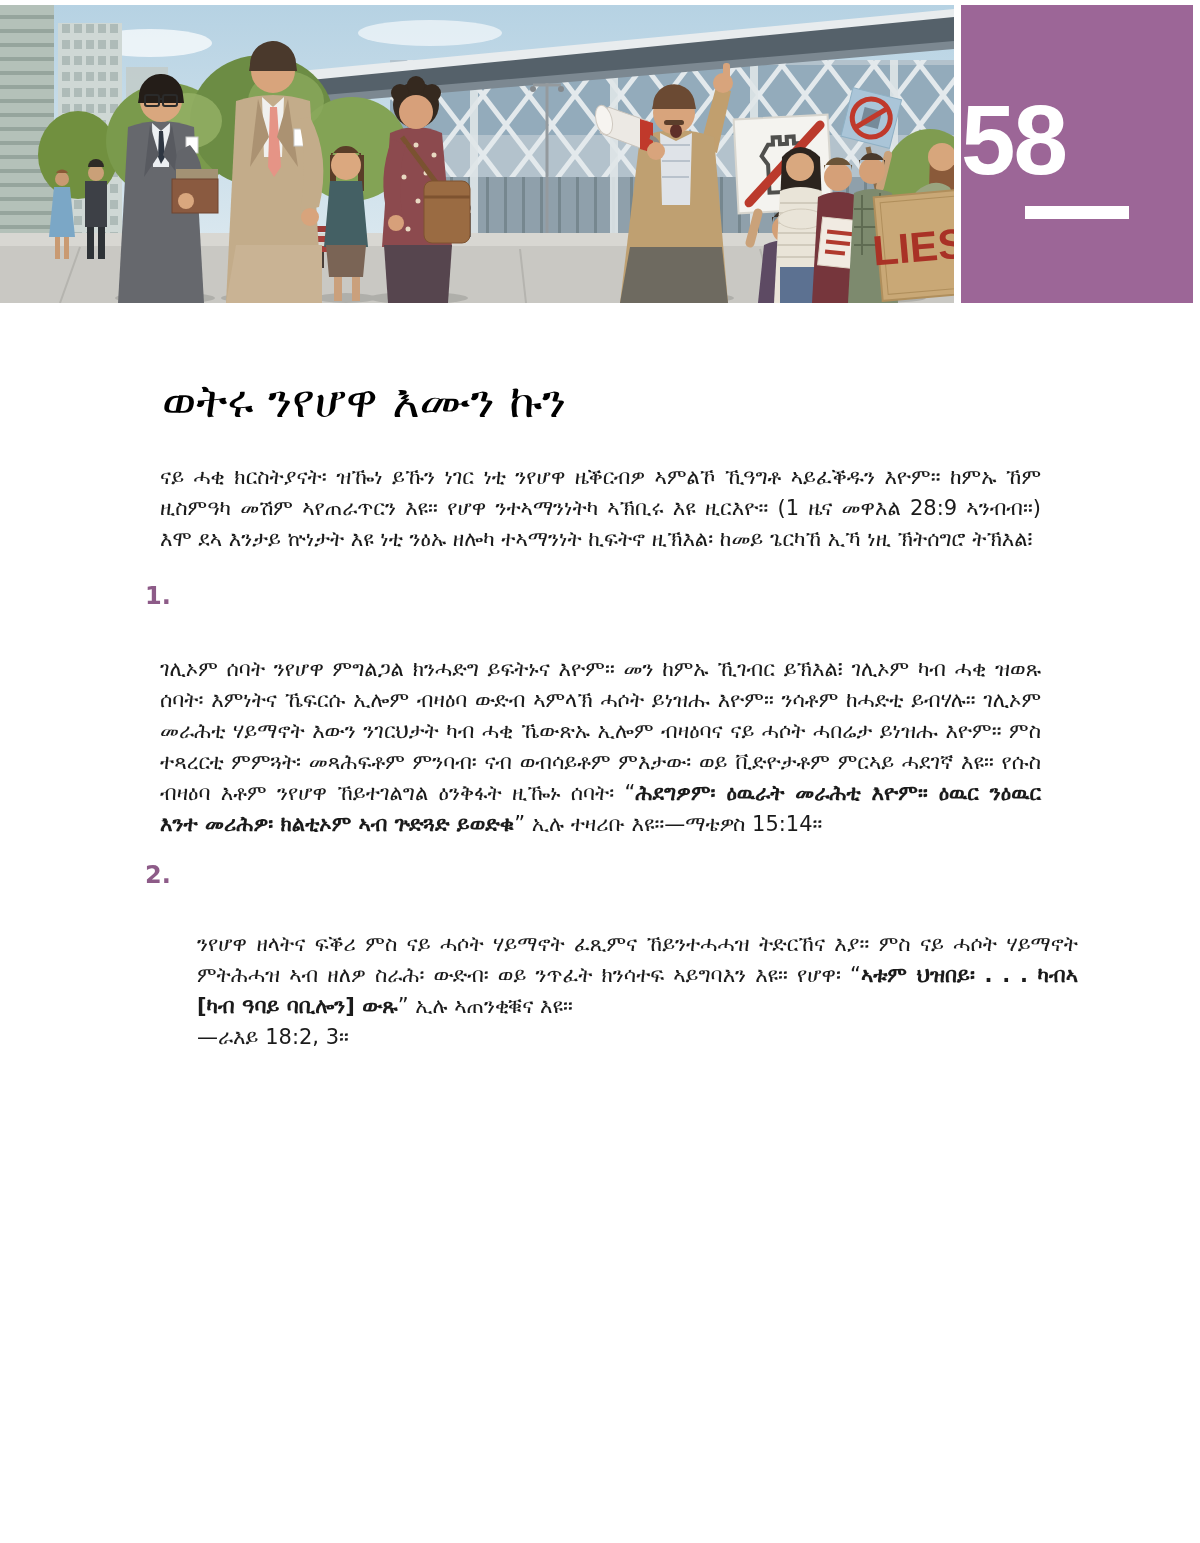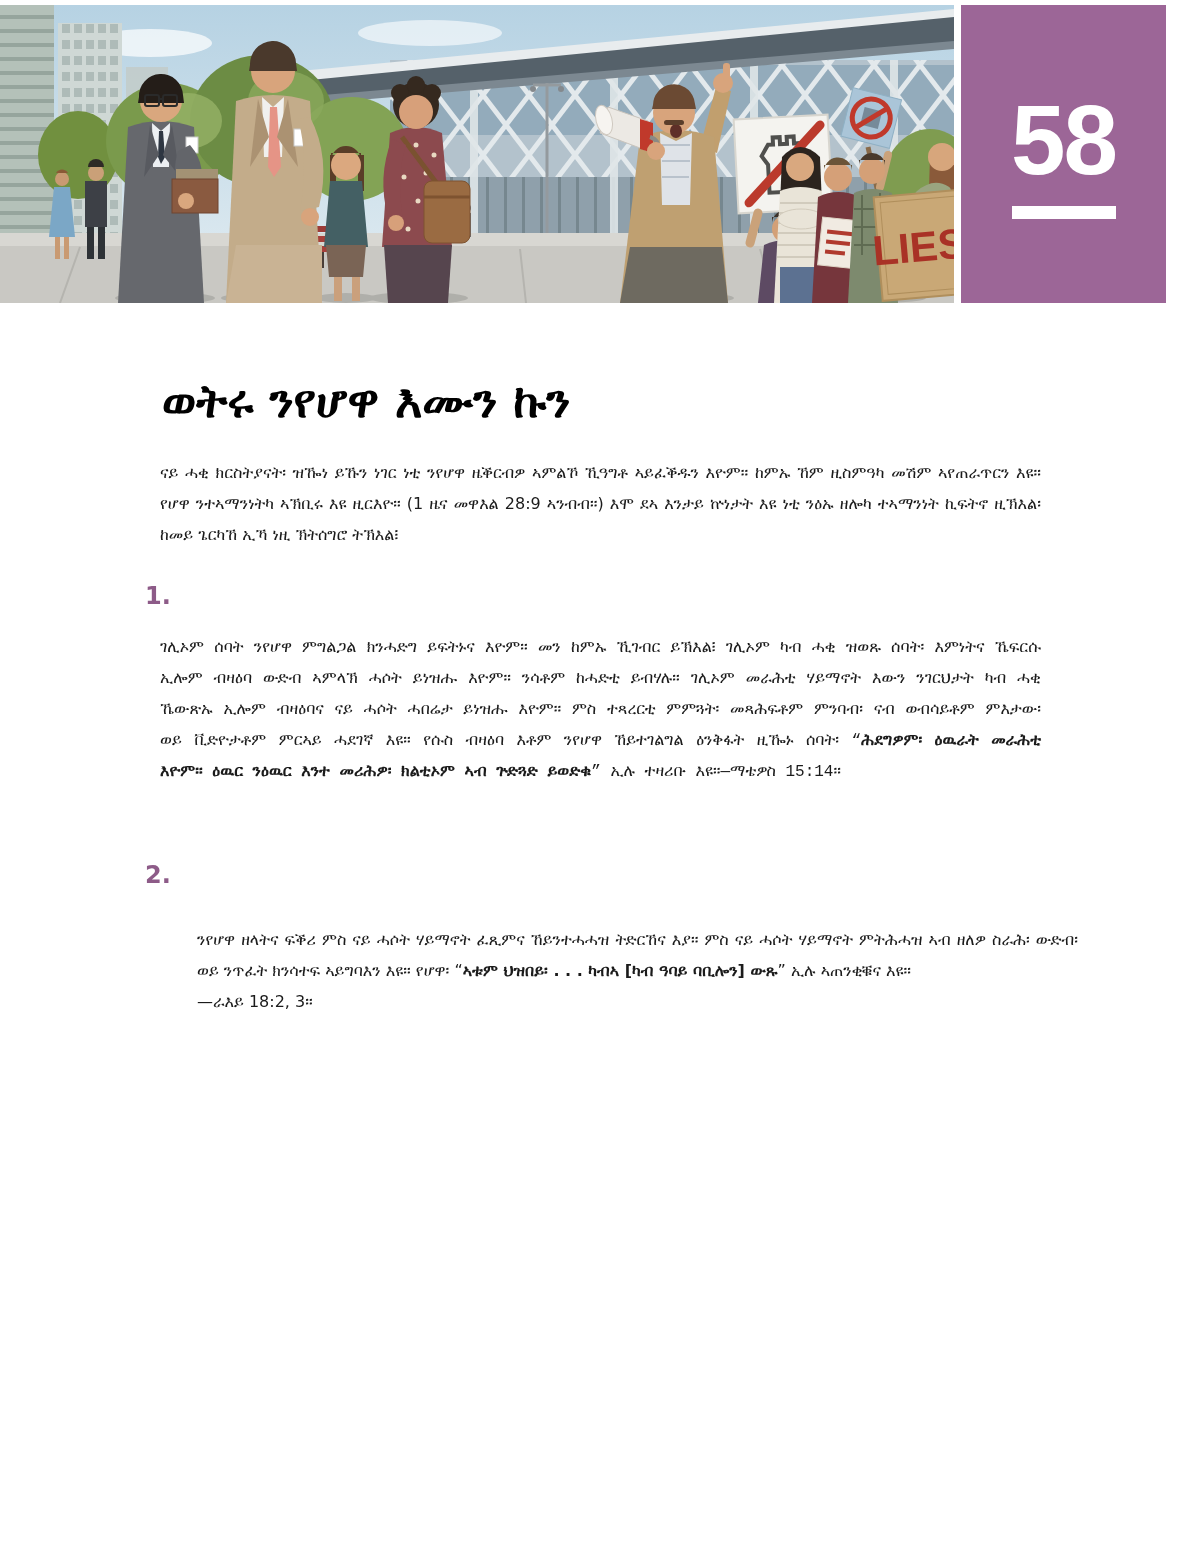--- a/index.html
+++ b/index.html
@@ -8,44 +8,44 @@
     font-family:"DejaVu Sans", sans-serif;
     color:var(--text,#1b1b1b);
   }
   .page{position:absolute;inset:0;overflow:hidden;}
 
   
   .photo-wrap{position:absolute;left:0;top:5px;width:954px;height:298px;overflow:hidden;background:#c9d9e2;}
   .photo-wrap svg{display:block;}
 
   
-  .badge{position:absolute;left:961px;top:5px;width:205px;height:298px;background:var(--accent,#9c6697);text-align:center;}
+  .badge{position:absolute;left:961px;top:5px;width:232px;height:298px;background:var(--accent,#9c6697);}
   .badge .num{
     display:block;margin-top:86px;line-height:1;
     font-family:"Liberation Sans", sans-serif;font-weight:bold;font-size:98px;color:#ffffff;letter-spacing:-2px;
   }
   .badge .bar{width:104px;height:13px;background:#ffffff;margin:17px auto 0 auto;}
 
   
   .title{
     position:absolute;left:162px;top:344px;width:900px;
-    font-size:46px;font-weight:bold;color:#000;line-height:1.15;
+    font-size:46px;font-weight:normal;color:#000;line-height:1.15;
   }
   .body-text{
     position:absolute;left:160px;width:881px;
-    font-size:16px;line-height:31px;text-align:justify;color:var(--text,#1b1b1b);
+    font-size:21px;line-height:31px;text-align:justify;color:var(--text,#1b1b1b);
   }
   .intro{top:441px;}
   .q-heading{
     position:absolute;left:145px;width:896px;display:flex;
     font-size:24px;line-height:28px;font-weight:bold;color:var(--heading,#8d5b88);
   }
   .q-heading .qnum{flex:0 0 auto;margin-right:6px;}
   .h1{top:582px;}
-  .p1{top:617px;font-family:Liberation Mono, monospace;}
+  .p1{top:633px;}
   .h2{top:861px;}
   .p2{top:908px;margin-left:37px;}
   .b{font-weight:bold;}
 </style>
 </head>
 <body>
 
 <div class="page">
 
   <div class="photo-wrap">

